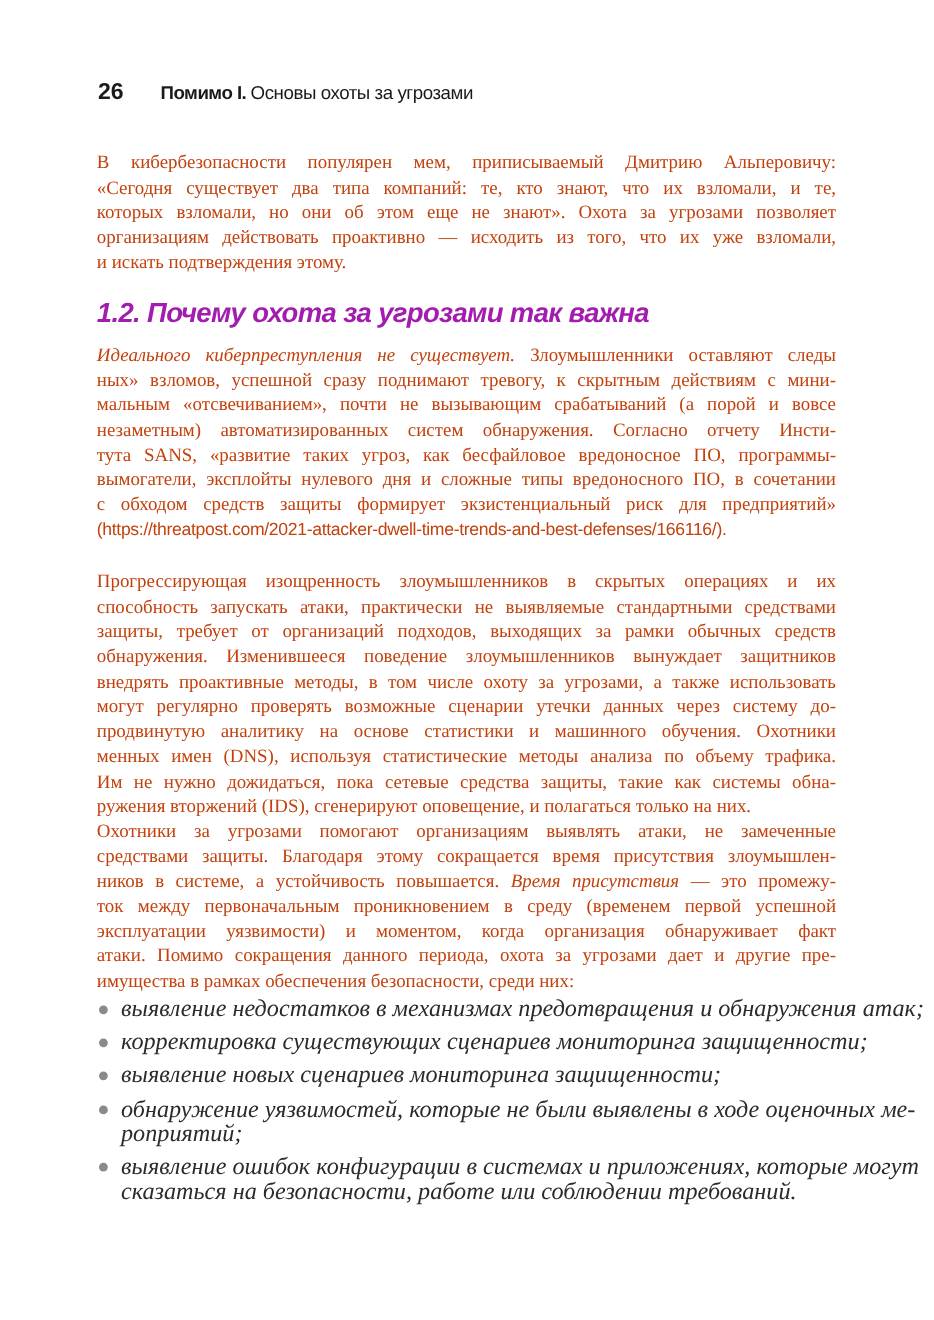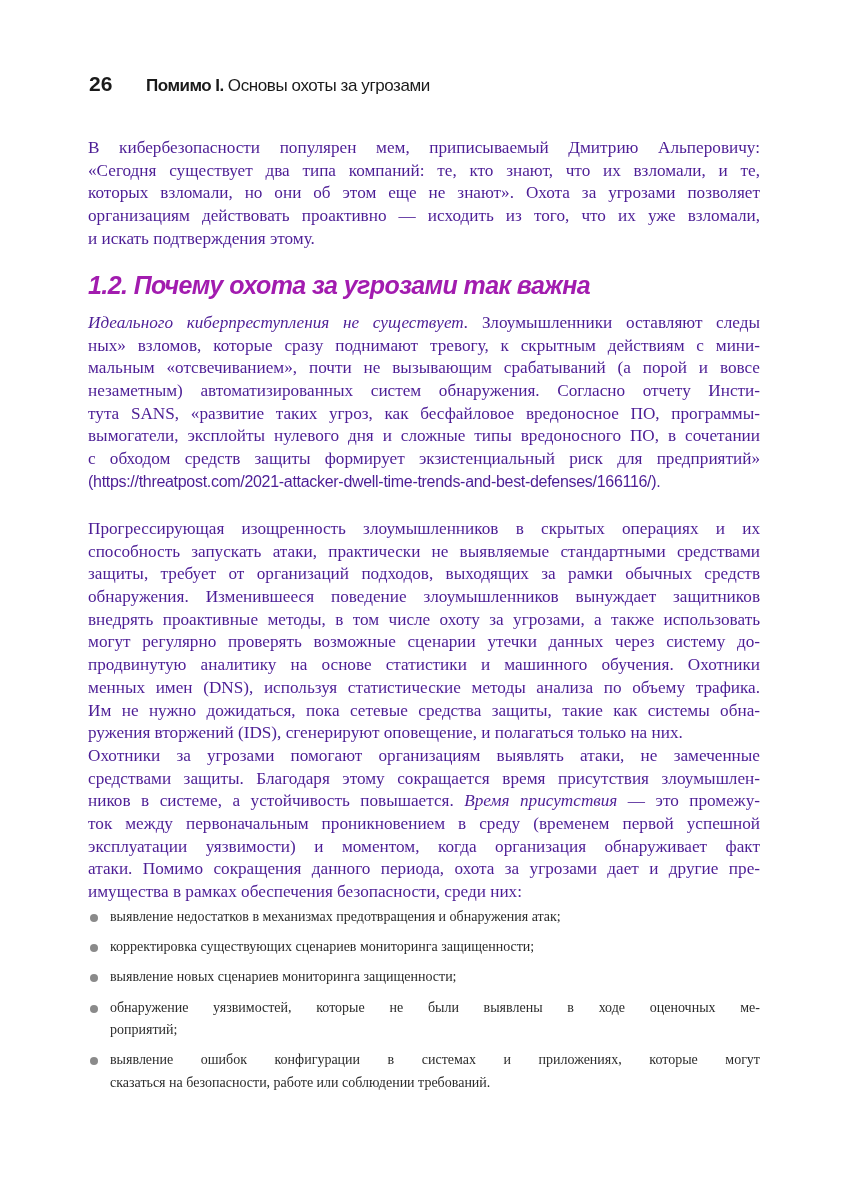--- a/index.html
+++ b/index.html
@@ -27,21 +27,21 @@
     .part-label { font-weight: bold; letter-spacing: -0.5px; }
     .part-title { letter-spacing: -0.4px; margin-left: 4px; }
 
     .block {
       position: absolute;
       left: 88px;
       width: 672px;
       font-family: "Liberation Serif", serif;
       font-size: 17.2px;
       line-height: 22.7px;
-      color: #4c1d95;
+      color: #c2410c;
     }
     .line {
       display: block;
       white-space: nowrap;
       text-align: justify;
       text-align-last: justify;
       height: 22.7px;
     }
     .line.last { text-align-last: left; }
     .mono-url {
@@ -60,23 +60,24 @@
       color: #a21caf;
       white-space: nowrap;
     }
     em { font-style: italic; }
 
     .bullet-list {
       position: absolute;
       left: 88px; width: 672px;
       margin: 0; padding: 0; list-style: none;
       font-family: "Liberation Serif", serif;
-      font-size: 14px;
+      font-size: 22px;
       line-height: 22.7px;
       color: #2b2b2b;
+      font-style: italic;
     }
     .bullet-item {
       position: relative;
       padding-left: 22px;
       margin-bottom: 7.5px;
     }
     .bullet-dot {
       position: absolute;
       left: 2px; top: 8px;
       width: 8px; height: 8px;
@@ -97,21 +98,21 @@
   <span class="line">«Сегодня существует два типа компаний: те, кто знают, что их взломали, и те,</span>
   <span class="line">которых взломали, но они об этом еще не знают». Охота за угрозами позволяет</span>
   <span class="line">организациям действовать проактивно — исходить из того, что их уже взломали,</span>
   <span class="line last">и искать подтверждения этому.</span>
 </div>
 
 <div class="section-heading">1.2. Почему охота за угрозами так важна</div>
 
 <div class="block" style="top:312px;">
   <span class="line"><em>Идеального киберпреступления не существует.</em><span> Злоумышленники оставляют следы</span></span>
-  <span class="line">ных» взломов, которые сразу поднимают тревогу, к скрытным действиям с мини-</span>
+  <span class="line">ных» взломов, успешной сразу поднимают тревогу, к скрытным действиям с мини-</span>
   <span class="line">мальным «отсвечиванием», почти не вызывающим срабатываний (а порой и вовсе</span>
   <span class="line">незаметным) автоматизированных систем обнаружения. Согласно отчету Инсти-</span>
   <span class="line">тута SANS, «развитие таких угроз, как бесфайловое вредоносное ПО, программы-</span>
   <span class="line">вымогатели, эксплойты нулевого дня и сложные типы вредоносного ПО, в сочетании</span>
   <span class="line">с обходом средств защиты формирует экзистенциальный риск для предприятий»</span>
   <span class="line last mono-url">(https://threatpost.com/2021-attacker-dwell-time-trends-and-best-defenses/166116/).</span>
 </div>
 
 <div class="block" style="top:518px;">
   <span class="line">Прогрессирующая изощренность злоумышленников в скрытых операциях и их</span>

